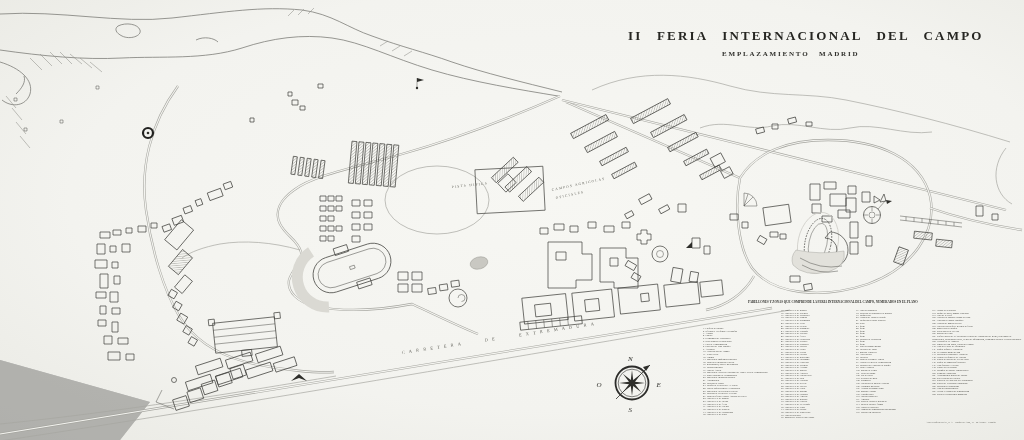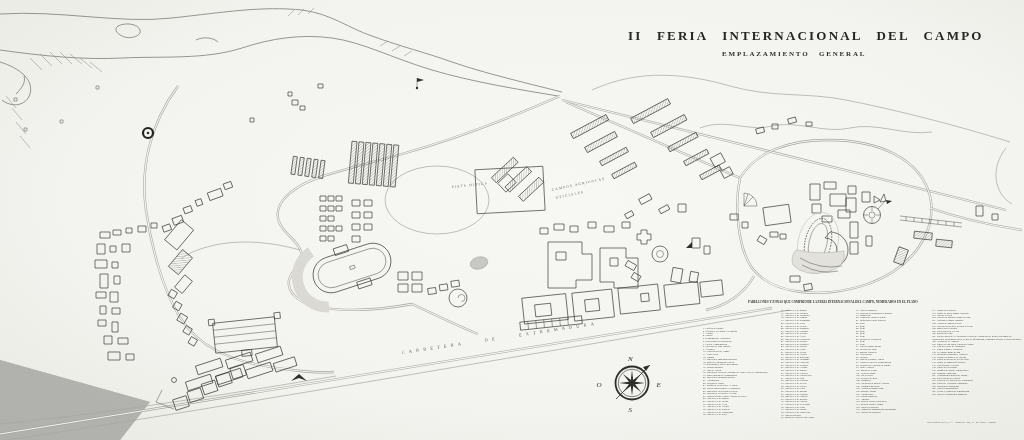--- a/index.html
+++ b/index.html
@@ -355,21 +355,21 @@
 
   <g>
     <text class="tl" transform="rotate(-8.5 402 354)" x="402" y="354">CARRETERA DE EXTREMADURA</text>
     <text class="ts" transform="rotate(-6 452 188)" x="452" y="188">PISTA HIPICA</text>
     <text class="ts" transform="rotate(-12 552 191)" x="552" y="191">CAMPOS AGRICOLAS</text>
     <text class="ts" transform="rotate(-12 556 199)" x="556" y="199">OFICIALES</text>
   </g>
 </svg>
 
 <div class="title">II FERIA INTERNACIONAL DEL CAMPO</div>
-<div class="subtitle">EMPLAZAMIENTO GENERAL</div>
+<div class="subtitle">EMPLAZAMIENTO MADRID</div>
 
 <div class="lg-head">PABELLONES Y ZONAS QUE COMPRENDE LA FERIA INTERNACIONAL DEL CAMPO, NUMERADOS EN EL PLANO</div>
 <div class="lg-col c1">1.-Edificio de entrada
 2.-Oficinas y Teléfonos y Telégrafos
 3.-Aduana
 4.-Capilla
 5.-Hermandad de Labradores
 6.-Obra Sindical Colonización
 7.-Caja de Compensación
 8.-Pabellón del Vino Español

